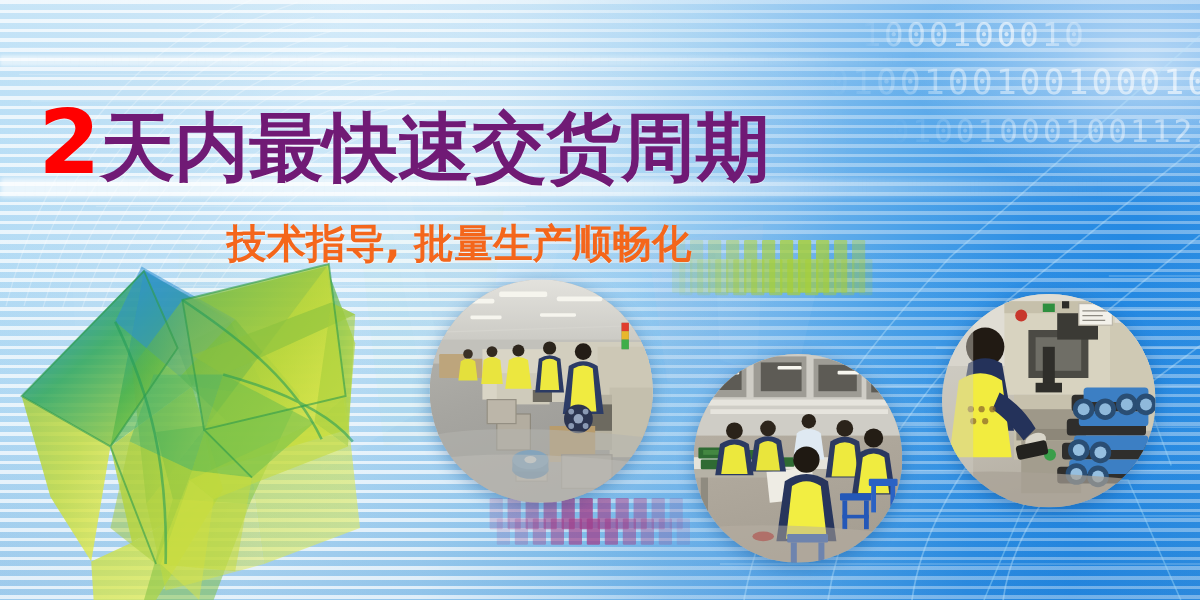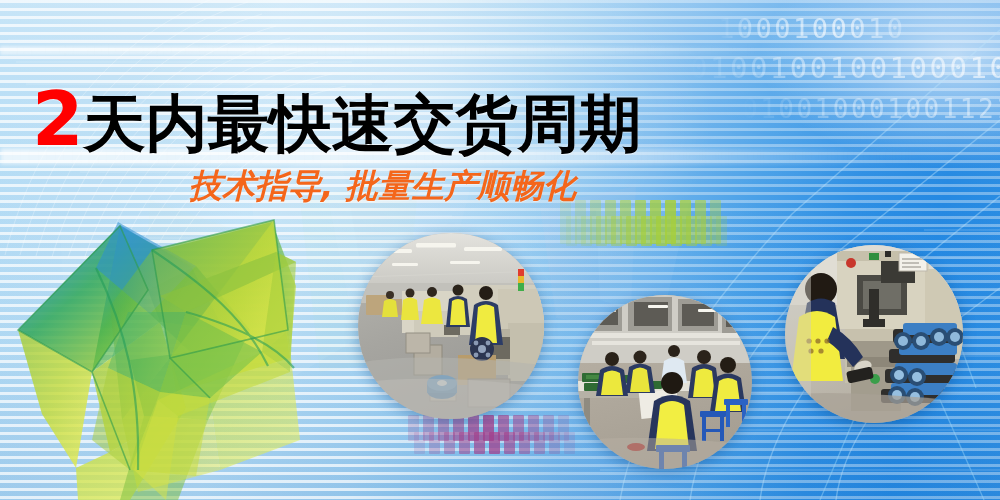--- a/index.html
+++ b/index.html
@@ -131,34 +131,33 @@
     text-shadow:0 1px 0 rgba(255,255,255,.45);
   }
   #headline .num{
     color:#FF0000;
     font-size:74px;
     line-height:1;
     font-family:"DejaVu Sans","Liberation Sans",sans-serif;
     margin-right:1px;
   }
   #headline .cn{
-    color:#000000;
+    color:#701a75;
     font-size:62px;
     line-height:1;
     letter-spacing:0px;
   }
   #subtitle{
-    position:absolute;left:189px;top:164px;
+    position:absolute;left:189px;top:181px;
     color:#F4661B;
     font-size:33px;
     font-weight:bold;
     letter-spacing:0px;
     white-space:nowrap;
     text-shadow:0 1px 0 rgba(255,255,255,.4);
-    font-style:italic;
   }
 </style>
 </head>
 <body>
 
 <div id="banner">
 
   <div class="layer bg-base"></div>
   <div class="layer bg-vert"></div>
   <div class="layer bg-glow2"></div>

